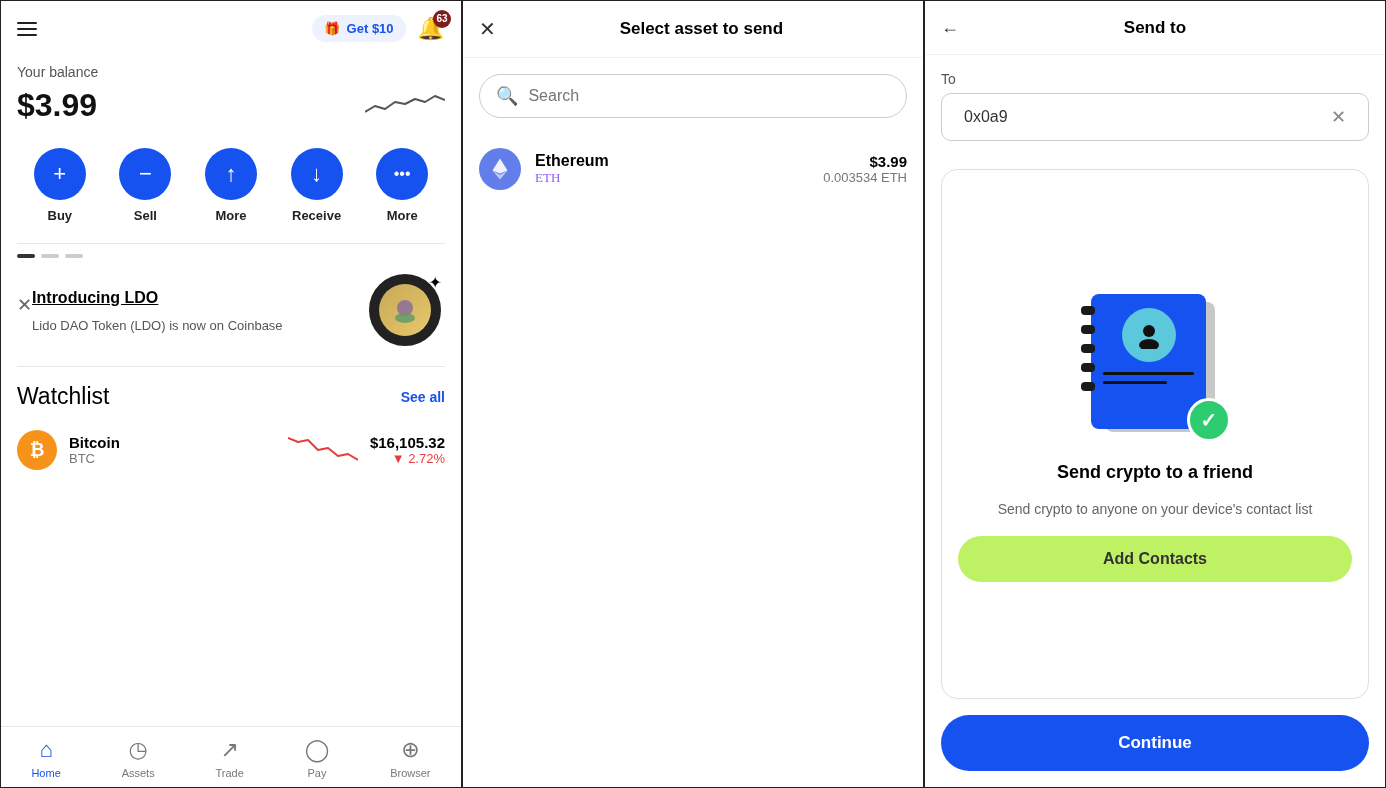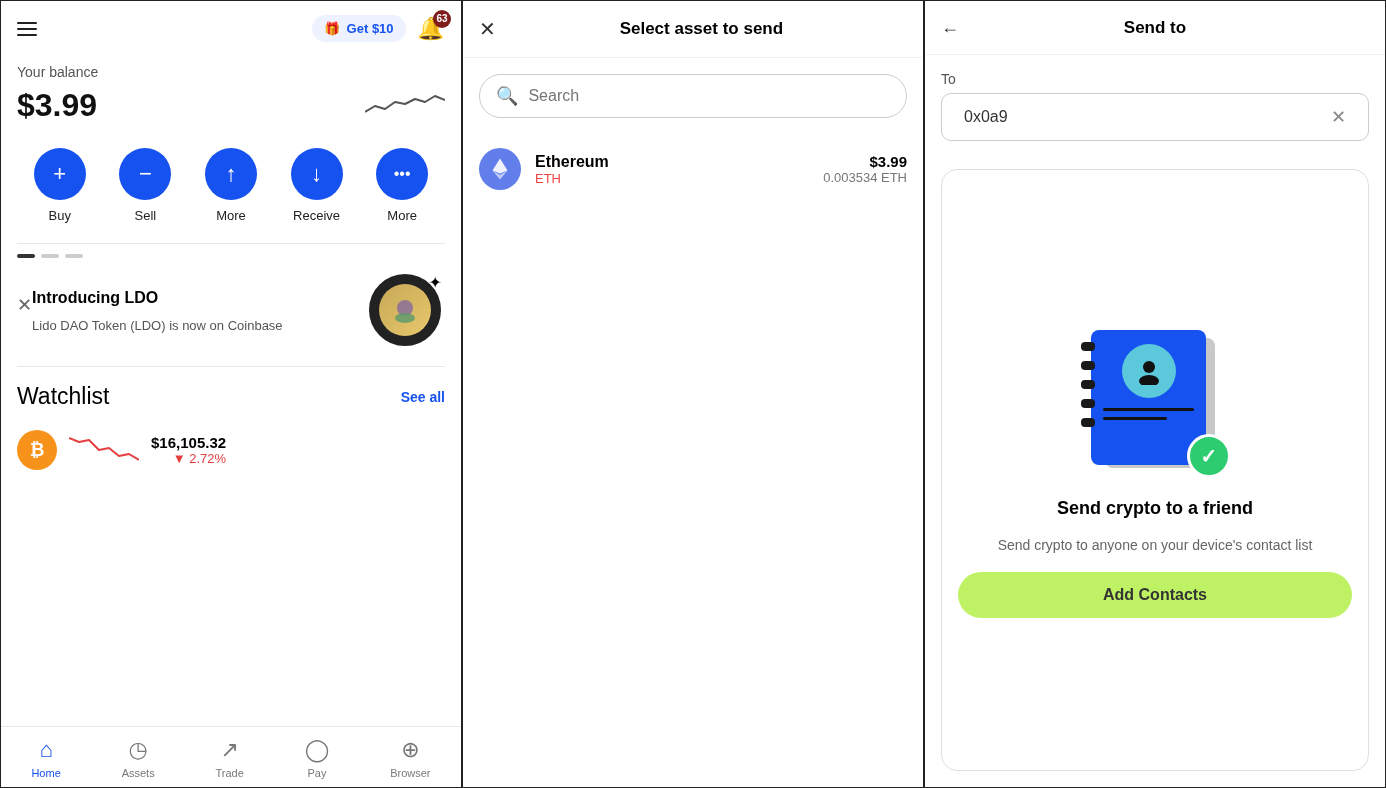--- a/index.html
+++ b/index.html
@@ -57,33 +57,33 @@
     .balance-row { display: flex; align-items: flex-end; justify-content: space-between; margin-top: 4px; }
     .balance-amount { font-size: 32px; font-weight: 700; color: #111; }
     .sparkline svg { display: block; }
 
     .p1-actions { display: flex; justify-content: space-around; padding: 8px 16px 20px; }
     .action-item { display: flex; flex-direction: column; align-items: center; gap: 8px; cursor: pointer; }
     .action-circle {
       width: 52px; height: 52px; border-radius: 50%; background: #1652f0;
       display: flex; align-items: center; justify-content: center; color: #fff; font-size: 22px;
     }
-    .action-label { font-size: 13px; color: #222; font-weight: 400; }
+    .action-label { font-size: 13px; color: #222; font-weight: 700; }
 
     .p1-divider { height: 1px; background: #e8e8e8; margin: 0 16px; }
 
     .p1-promo {
       display: flex; align-items: center; justify-content: space-between;
       padding: 16px 16px; position: relative;
     }
     .promo-dots { display: flex; gap: 6px; position: absolute; top: 10px; left: 16px; }
     .promo-dot { width: 18px; height: 4px; border-radius: 2px; }
     .promo-close { cursor: pointer; color: #666; font-size: 18px; line-height: 1; }
     .promo-text { flex: 1; margin-top: 14px; }
-    .promo-title { font-size: 16px; font-weight: 700; margin-bottom: 10px; }
+    .promo-title { font-size: 16px; font-weight: 700; margin-bottom: 10px; text-decoration: underline; }
     .promo-desc { font-size: 13px; color: #555; line-height: 1.4; }
     .promo-img { width: 80px; height: 80px; display: flex; align-items: center; justify-content: center; margin-top: 10px; }
     .ldo-icon {
       width: 72px; height: 72px; border-radius: 50%; background: #222;
       border: 3px solid #222; display: flex; align-items: center; justify-content: center;
       position: relative;
     }
     .ldo-inner { width: 52px; height: 52px; border-radius: 50%; background: linear-gradient(135deg, #c7a857, #e8c96c); display: flex; align-items: center; justify-content: center; }
     .ldo-spark { position: absolute; top: -4px; right: -4px; font-size: 16px; }
 
@@ -126,21 +126,21 @@
     }
     .search-icon { color: #888; font-size: 18px; }
     .p2-search input {
       border: none; outline: none; font-size: 16px; flex: 1; background: transparent; color: #333;
     }
 
     .p2-asset-item { display: flex; align-items: center; gap: 14px; padding: 14px 16px; cursor: pointer; }
     .eth-icon { width: 42px; height: 42px; border-radius: 50%; background: #627eea; display: flex; align-items: center; justify-content: center; flex-shrink: 0; }
     .asset-info { flex: 1; }
     .asset-name { font-size: 16px; font-weight: 700; }
-    .asset-sym { font-size: 13px; color: #ef4444; }
+    .asset-sym { font-size: 13px; color: #8b5cf6; font-family: Liberation Serif, serif; }
     .asset-values { text-align: right; }
     .asset-usd { font-size: 15px; font-weight: 600; }
     .asset-crypto { font-size: 13px; color: #777; }
 
     
     .p3-header { display: flex; align-items: center; padding: 16px; border-bottom: 1px solid #f0f0f0; }
     .p3-back { font-size: 18px; cursor: pointer; color: #333; margin-right: 8px; }
     .p3-title { flex: 1; text-align: center; font-size: 17px; font-weight: 700; }
 
     .p3-body { flex: 1; padding: 16px; display: flex; flex-direction: column; gap: 28px; overflow: hidden; }
@@ -267,20 +267,24 @@
 
     <div class="p1-divider"></div>
 
     <div class="p1-watchlist">
       <div class="watchlist-header">
         <span class="watchlist-title">Watchlist</span>
         <span class="see-all">See all</span>
       </div>
       <div class="watchlist-item">
         <div class="btc-icon">₿</div>
+        <div class="watchlist-info">
+          <div class="watchlist-name">Bitcoin</div>
+          <div class="watchlist-sym">BTC</div>
+        </div>
         <div class="watchlist-chart">
           <svg width="70" height="36" viewBox="0 0 70 36">
             <polyline points="0,8 10,12 20,10 30,20 40,18 50,26 60,24 70,30" fill="none" stroke="#e53e3e" stroke-width="2" stroke-linejoin="round"></polyline>
           </svg>
         </div>
         <div class="watchlist-price">
           <div class="price-val">$16,105.32</div>
           <div class="price-change">▼ 2.72%</div>
         </div>
       </div>
@@ -392,13 +396,14 @@
         </div>
       </div>
 
       <div class="contact-title">Send crypto to a friend</div>
       <div class="contact-desc">Send crypto to anyone on your device's contact list</div>
 
       <button class="add-contacts-btn">Add Contacts</button>
     </div>
   </div>
 
+  <button class="p3-continue">Continue</button>
 </div>
 
 </body></html>

